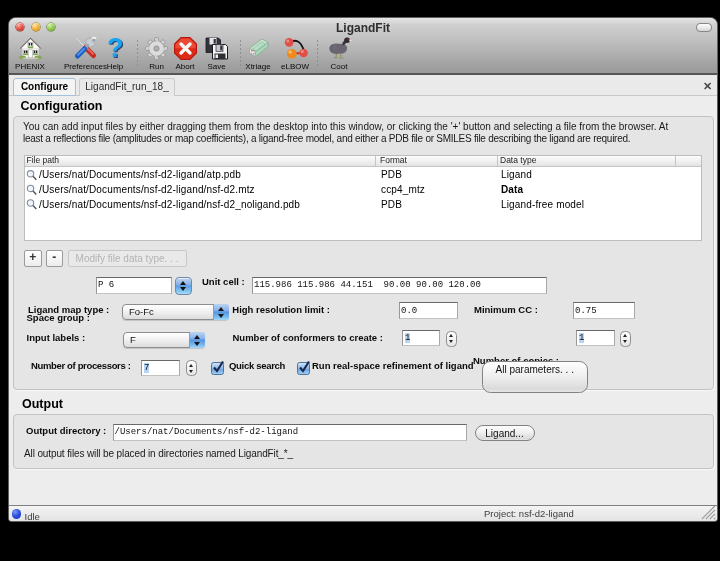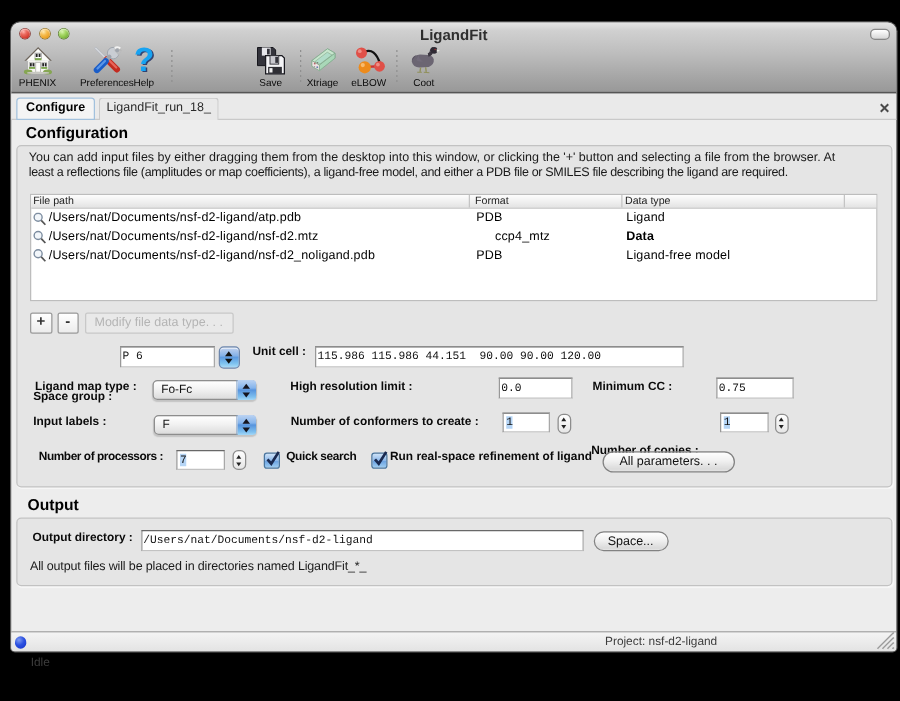--- a/index.html
+++ b/index.html
@@ -138,20 +138,39 @@
       <path d="M11.5 13 L4.5 20" stroke="#1a5dc8" stroke-width="5" stroke-linecap="round"></path>
       <path d="M11 12.8 L5 18.8" stroke="#5a96e8" stroke-width="1.8" stroke-linecap="round"></path>
       <path d="M23.2 2.8 A 3.2 3.2 0 0 0 18.8 2.6" stroke="#f2f2f2" stroke-width="1.6" fill="none"></path>
     </svg>Preferences</div>
   <div class="ti" style="left:78px;width:56px;">
     <svg class="ic" viewBox="0 0 25 25">
       <text x="13.4" y="21.8" text-anchor="middle" font-family="Liberation Sans,sans-serif" font-size="27" font-weight="bold" fill="#1c2f66" opacity="0.85">?</text>
       <text x="12.2" y="21" text-anchor="middle" font-family="Liberation Sans,sans-serif" font-size="27" font-weight="bold" fill="#17a3f2">?</text>
     </svg>Help</div>
   <div class="tsep" style="left:128px;"></div>
+  <div class="ti" style="left:119.5px;width:56px;">
+    <svg class="ic" viewBox="0 0 25 25">
+      <g fill="#d2d2d2" stroke="#8e8e8e" stroke-width="0.7">
+      <rect x="10.5" y="1.5" width="4" height="22" rx="1.2"></rect>
+      <rect x="1.5" y="10.5" width="22" height="4" rx="1.2"></rect>
+      <rect x="10.5" y="1.5" width="4" height="22" rx="1.2" transform="rotate(45 12.5 12.5)"></rect>
+      <rect x="10.5" y="1.5" width="4" height="22" rx="1.2" transform="rotate(-45 12.5 12.5)"></rect>
+      </g>
+      <circle cx="12.5" cy="12.5" r="7.8" fill="#dcdcdc" stroke="#909090" stroke-width="0.8"></circle>
+      <circle cx="12.5" cy="12.5" r="7.8" fill="none" stroke="#f4f4f4" stroke-width="0.6" stroke-dasharray="3 9"></circle>
+      <circle cx="12.5" cy="12.5" r="2.6" fill="#b0b0b0" stroke="#848484" stroke-width="0.8"></circle>
+    </svg>Run</div>
+  <div class="ti" style="left:148px;width:56px;">
+    <svg class="ic" viewBox="0 0 25 25">
+      <polygon points="7.8,1 17.2,1 24,7.8 24,17.2 17.2,24 7.8,24 1,17.2 1,7.8" fill="#b6170c"></polygon>
+      <polygon points="8.2,2 16.8,2 23,8.2 23,16.8 16.8,23 8.2,23 2,16.8 2,8.2" fill="#dc2918"></polygon>
+      <polygon points="8.4,2.4 16.6,2.4 22.6,8.4 22.6,12.2 2.4,12.2 2.4,8.4" fill="#ee5a44" opacity="0.7"></polygon>
+      <path d="M8 8 L17 17 M17 8 L8 17" stroke="#f8f6f4" stroke-width="3.4" stroke-linecap="round"></path>
+    </svg>Abort</div>
   <div class="ti" style="left:179.5px;width:56px;">
     <svg class="ic" viewBox="0 0 25 25">
       <path d="M2 2 h12.5 l2 2 v12.5 h-14.5 z" fill="#33333b" stroke="#17171d" stroke-width="0.8"></path>
       <rect x="5.5" y="2" width="7" height="6.5" fill="#e6e6ea"></rect>
       <rect x="9.6" y="3" width="2.2" height="4.6" fill="#33333b"></rect>
       <path d="M8.5 8.5 h13 l2 2 v12.5 h-15 z" fill="#f4f4f6" stroke="#1a1a20" stroke-width="1"></path>
       <rect x="12" y="8.5" width="7" height="6.8" fill="#c9c9cf" stroke="#2a2a30" stroke-width="0.7"></rect>
       <rect x="16.2" y="9.5" width="2.2" height="4.8" fill="#33333b"></rect>
       <rect x="10.5" y="17.5" width="11" height="5.5" fill="#2e2e34"></rect>
       <rect x="11.5" y="18.5" width="2.5" height="3.5" fill="#f0f0f0"></rect>
@@ -220,38 +239,38 @@
         <circle cx="4.5" cy="18.4" r="3.2"></circle>
             <path d="M7 20.9 L10.3 24.4" stroke="#555" stroke-width="1.4"></path>
         <circle cx="4.5" cy="33" r="3.2"></circle>
             <path d="M7 35.5 L10.3 39" stroke="#555" stroke-width="1.4"></path>
       </g>
     </svg>
     <div class="tr" style="left:14px;top:13.8px;">/Users/nat/Documents/nsf-d2-ligand/atp.pdb</div>
     <div class="tr" style="left:356px;top:13.8px;">PDB</div>
     <div class="tr" style="left:476px;top:13.8px;">Ligand</div>
     <div class="tr" style="left:14px;top:28.4px;">/Users/nat/Documents/nsf-d2-ligand/nsf-d2.mtz</div>
-    <div class="tr" style="left:371px;top:28.4px;">ccp4_mtz</div>
+    <div class="tr" style="left:356px;top:28.4px;">ccp4_mtz</div>
     <div class="tr" style="left:476px;top:28.4px;font-weight:bold;">Data</div>
     <div class="tr" style="left:14px;top:43px;">/Users/nat/Documents/nsf-d2-ligand/nsf-d2_noligand.pdb</div>
     <div class="tr" style="left:356px;top:43px;">PDB</div>
     <div class="tr" style="left:476px;top:43px;">Ligand-free model</div>
   </div>
   <div class="sqb" style="left:15px;top:232px;">+</div>
   <div class="sqb" style="left:37px;top:232px;width:16.5px;line-height:12px;">-</div>
   <div class="disb" style="left:58.5px;top:232px;width:119px;height:16.5px;line-height:16px;">Modify file data type. . .</div>
 
   <div class="b" style="left:17.5px;top:258.3px;margin-top:36px;">Space group :</div>
   <div class="tf" style="left:87px;top:259px;width:75.5px;height:16.5px;line-height:15px;">P 6</div>
   <div class="stepper" style="left:165.5px;top:259px;"></div>
   <div class="b" style="left:193px;top:258.3px;">Unit cell :</div>
   <div class="tf" style="left:243px;top:259px;width:295px;height:16.5px;line-height:15px;">115.986 115.986 44.151  90.00 90.00 120.00</div>
 
   <div class="b" style="left:19px;top:285.8px;">Ligand map type :</div>
-  <div class="pop" style="left:113px;top:286px;width:83px;">Fo-Fc<span class="cap"></span></div>
+  <div class="pop" style="left:113px;top:286px;width:107px;">Fo-Fc<span class="cap"></span></div>
   <div class="b" style="left:223.3px;top:285.8px;">High resolution limit :</div>
   <div class="tf" style="left:390px;top:284px;width:59px;height:17px;line-height:16px;">0.0</div>
   <div class="b" style="left:465px;top:285.8px;">Minimum CC :</div>
   <div class="tf" style="left:564px;top:284px;width:62px;height:17px;line-height:16px;">0.75</div>
 
   <div class="b" style="left:17.6px;top:314px;">Input labels :</div>
   <div class="pop" style="left:114px;top:314px;width:82px;">F<span class="cap"></span></div>
   <div class="b" style="left:223.5px;top:314px;">Number of conformers to create :</div>
   <div class="tf" style="left:393px;top:312px;width:38px;height:16px;line-height:15px;padding-left:2px;"><span class="sel">1</span></div>
   <div class="spin" style="left:437px;top:312.5px;"></div>
@@ -267,31 +286,31 @@
           <path d="M3 8.5 L6 12 L12 2.5" stroke="#1a2a50" stroke-width="2.2" fill="none"></path>
         </svg>
       </div>
   <div class="b" style="left:220px;top:341.8px;letter-spacing:-0.3px;">Quick search</div>
   <div class="cb" style="left:287.5px;top:344px;">
         <svg width="14" height="16" viewBox="0 0 14 16">
           <path d="M3 8.5 L6 12 L12 2.5" stroke="#1a2a50" stroke-width="2.2" fill="none"></path>
         </svg>
       </div>
   <div class="b" style="left:303px;top:341.8px;">Run real-space refinement of ligand</div>
-  <div class="pill" style="left:472.5px;top:343px;width:106.5px;height:17px;line-height:16px;">All parameters. . .</div>
+  <div class="pill" style="left:472.5px;top:343px;width:106.5px;height:32px;line-height:16px;">All parameters. . .</div>
 
   <div class="h1" style="left:13px;top:378.5px;">Output</div>
   <div class="panel" style="top:395.5px;height:55.5px;"></div>
   <div class="b" style="left:17px;top:407.3px;">Output directory :</div>
   <div class="tf" style="left:103.5px;top:406px;width:354.5px;height:16.5px;line-height:15.5px;">/Users/nat/Documents/nsf-d2-ligand</div>
-  <div class="pill" style="left:465.5px;top:406.5px;width:60px;height:16px;line-height:15px;">Space...</div>
+  <div class="pill" style="left:465.5px;top:406.5px;width:60px;height:16px;line-height:15px;">Ligand...</div>
   <div class="t" style="left:15px;top:429.5px;letter-spacing:-0.12px;">All output files will be placed in directories named LigandFit_*_</div>
   <div id="status">
     <div id="bluedot"></div>
-    <div class="abs" style="left:15.5px;top:19px;">Idle</div>
+    <div class="abs" style="left:15.5px;top:5px;">Idle</div>
     <div class="abs" style="left:475px;top:1.5px;">Project: nsf-d2-ligand</div>
     <svg id="grip" width="15" height="15" viewBox="0 0 15 15">
       <g stroke="#9a9a9a" stroke-width="1.3">
         <path d="M14 1 L1 14"></path>
             <path d="M14 5 L5 14"></path>
             <path d="M14 9 L9 14"></path>
             <path d="M14 13 L13 14"></path>
       </g>
       <g stroke="#e8e8e8" stroke-width="0.8">
         <path d="M14 2.2 L2.2 14"></path>

